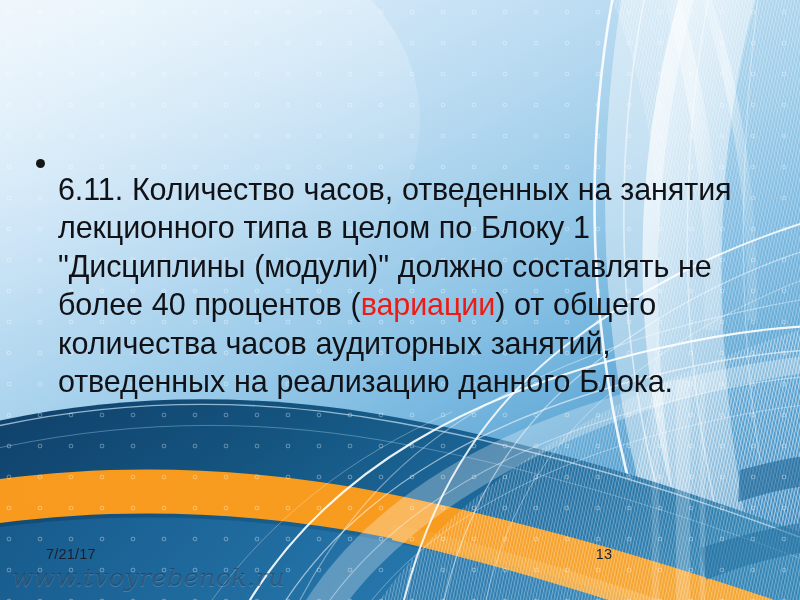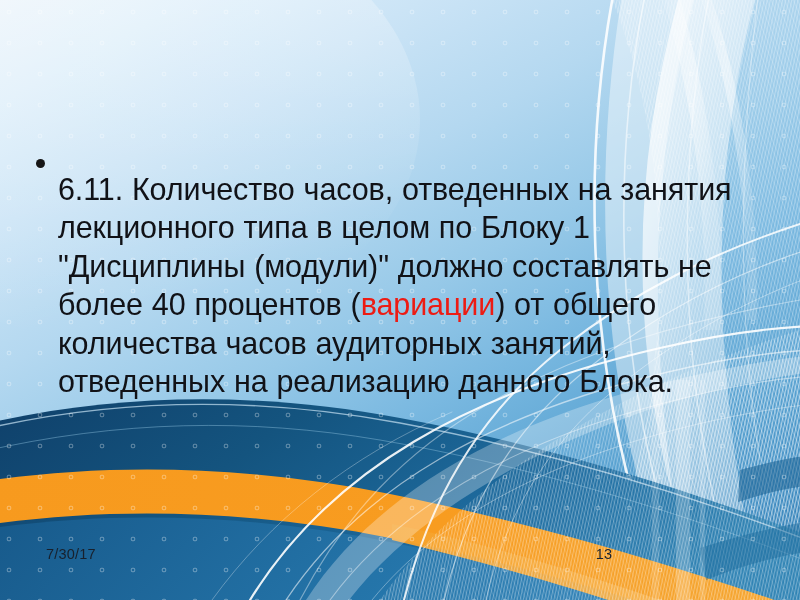--- a/index.html
+++ b/index.html
@@ -240,18 +240,19 @@
 
   <div class="layer bg-dots2"></div>
 
   <div class="content">
     <div class="bullet-row">
       <span class="bullet-dot"></span>
       <p class="body-text"><span>6.11. Количество часов, отведенных на занятия лекционного типа в целом по Блоку 1 "Дисциплины (модули)" должно составлять не более 40 процентов (</span><span class="hl-red">вариации</span><span>) от общего количества часов аудиторных занятий, отведенных на реализацию данного Блока.</span></p>
     </div>
   </div>
 
-  <div class="footer-date">7/30/17</div>
+  <div class="footer-date">7/21/17</div>
 
   <div class="footer-page">13</div>
 
+  <div class="watermark">www.tvoyrebenok.ru</div>
 
 </div>
 
 </body></html>

